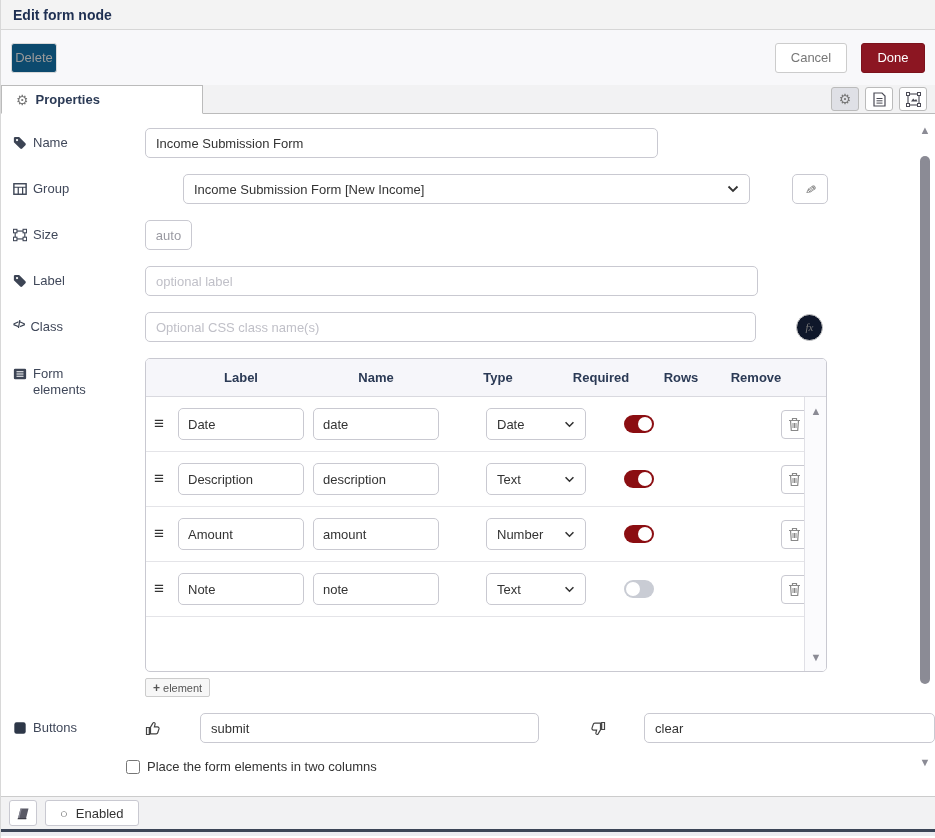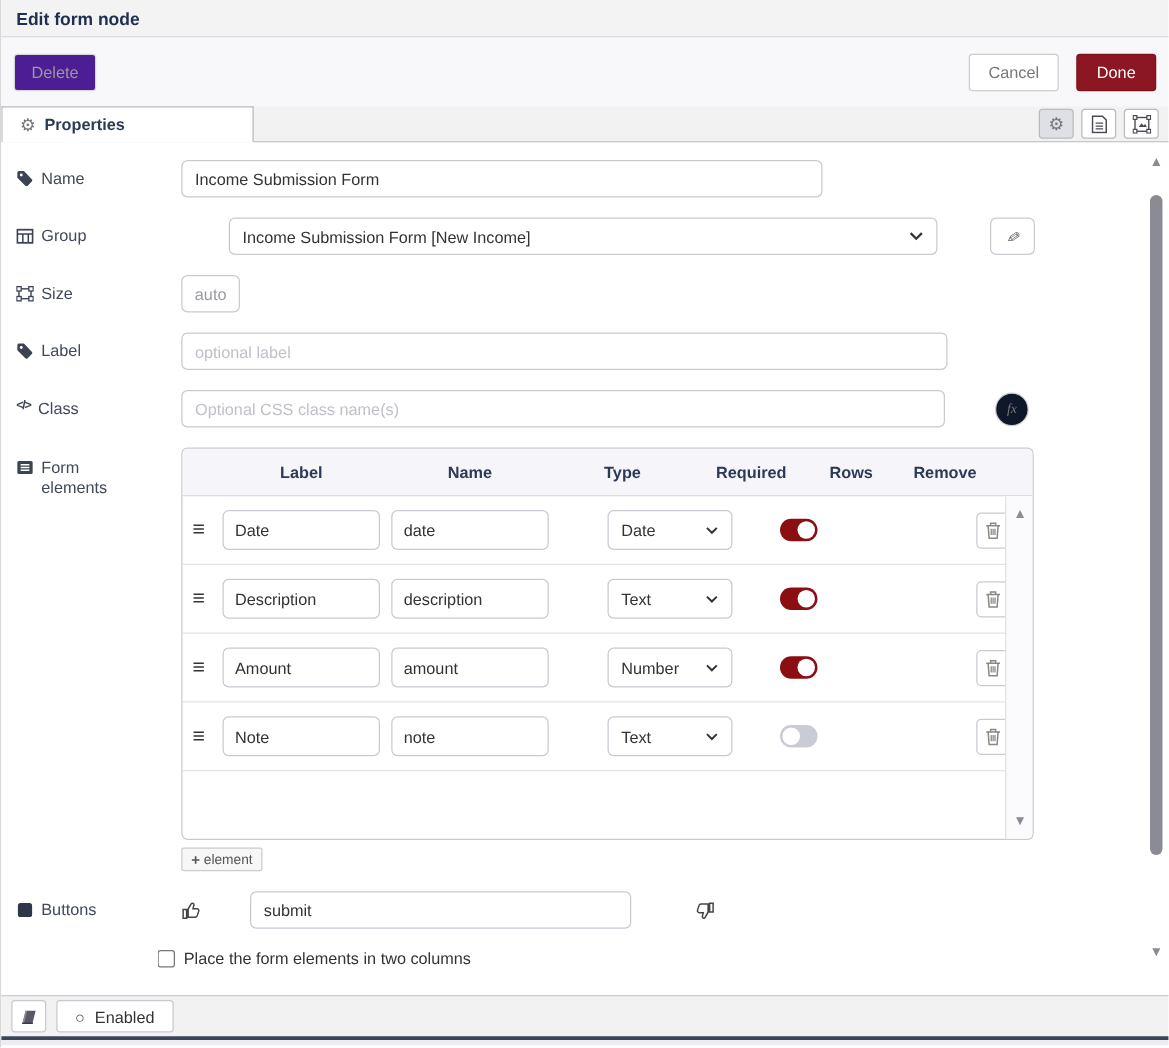--- a/index.html
+++ b/index.html
@@ -6,21 +6,21 @@
   body { font-family:"Liberation Sans","DejaVu Sans",sans-serif; background:#fff; }
   .app { position:relative; width:935px; height:838px; background:#fff; overflow:hidden; border-left:1px solid #d8d8d8; }
 
   
   .titlebar { height:30px; background:#f3f3f3; border-bottom:1px solid #d6d6d6; display:flex; align-items:center; padding:8px 12px; }
   .titlebar .title { font-size:14px; font-weight:bold; color:#1e2f52; }
 
   
   .toolbar { height:55px; background:#f8f8fa; display:flex; align-items:center; padding:0 10px; }
   .btn { font-size:13px; border-radius:3px; cursor:pointer; display:inline-flex; align-items:center; justify-content:center; }
-  .btn-delete { width:66px; height:30px; background:#4c1d95; border:1px solid #d9d9d9; color:#9a9a9a; }
+  .btn-delete { width:46px; height:30px; background:#0c4a6e; border:1px solid #d9d9d9; color:#9a9a9a; }
   .toolbar .spacer { flex:1; }
   .btn-cancel { width:72px; height:30px; background:#fff; border:1px solid #ccc; color:#777; margin-right:14px; }
   .btn-done { width:64px; height:30px; border:1px solid #7c121c; color:#fff; }
 
   
   .tabbar { height:29px; background:#f2f2f3; border-bottom:1px solid #bbb; display:flex; align-items:flex-end; position:relative; }
   .tab-active { width:202px; height:29px; background:#fff; border:1px solid #bbb; border-bottom:1px solid #fff; margin-bottom:-1px; display:flex; align-items:center; padding-left:14px; gap:7px; }
   .tab-active .tab-label { font-size:13px; font-weight:bold; color:#2b3a55; }
   .gear-glyph { font-size:14px; color:#777; line-height:1; }
   .tab-icons { position:absolute; right:8px; top:2px; display:flex; gap:6px; }
@@ -338,24 +338,25 @@
     <div class="field-row buttons-row">
       <div class="field-label">
         <svg class="ficon" viewBox="0 0 16 16">
             <rect x="1.5" y="1.5" width="13" height="13" rx="2.5" fill="#2d3748"></rect>
           </svg>
         <span class="lbl-txt">Buttons</span>
       </div>
       <svg class="thumb-ic" viewBox="0 0 17 17">
           <path d="M1.5 7.5h2.8v7H1.5z M5.5 13.8h5.6c.8 0 1.5-.5 1.7-1.3l1.2-3.6c.3-1-.4-2-1.5-2H9.4l.7-2.8c.2-.8-.4-1.6-1.2-1.6-.4 0-.8.2-1 .6L5.5 7.2z" fill="none" stroke="#444" stroke-width="1.2"></path>
         </svg>
-      <input class="text-input" style="width: 305px;" value="submit">
+      <input class="text-input" style="width: 358px;" value="submit">
       <svg class="thumb-ic" style="margin-left:18px;transform:rotate(180deg)" viewBox="0 0 17 17">
           <path d="M1.5 7.5h2.8v7H1.5z M5.5 13.8h5.6c.8 0 1.5-.5 1.7-1.3l1.2-3.6c.3-1-.4-2-1.5-2H9.4l.7-2.8c.2-.8-.4-1.6-1.2-1.6-.4 0-.8.2-1 .6L5.5 7.2z" fill="none" stroke="#444" stroke-width="1.2"></path>
         </svg>
+      <input class="text-input" style="width: 307px;" value="clear">
     </div>
 
     <div class="check-row">
       <input type="checkbox" style="">
       <span>Place the form elements in two columns</span>
     </div>
 
     <div class="main-scroll">
       <span class="tri" style="top:0">▲</span>
       <div class="thumb"></div>

